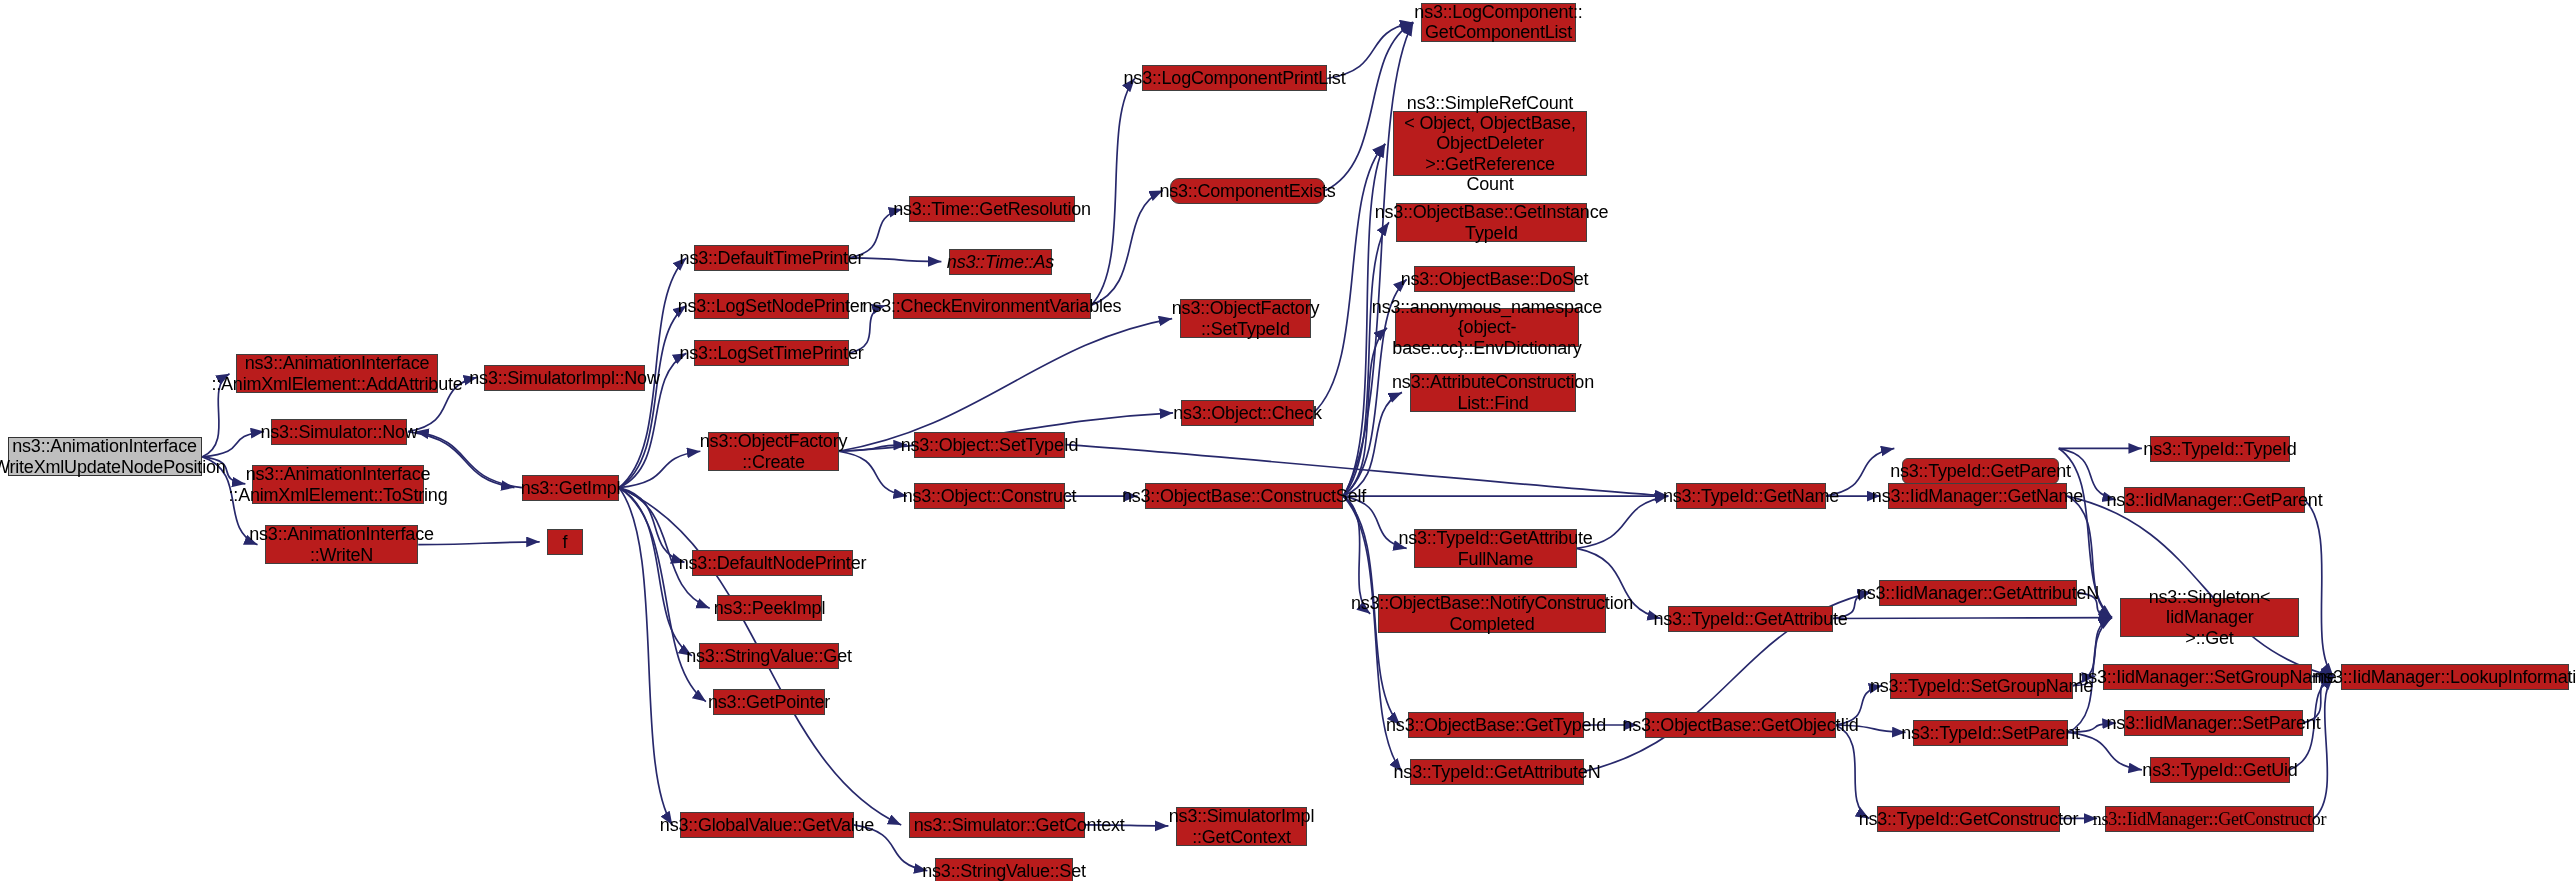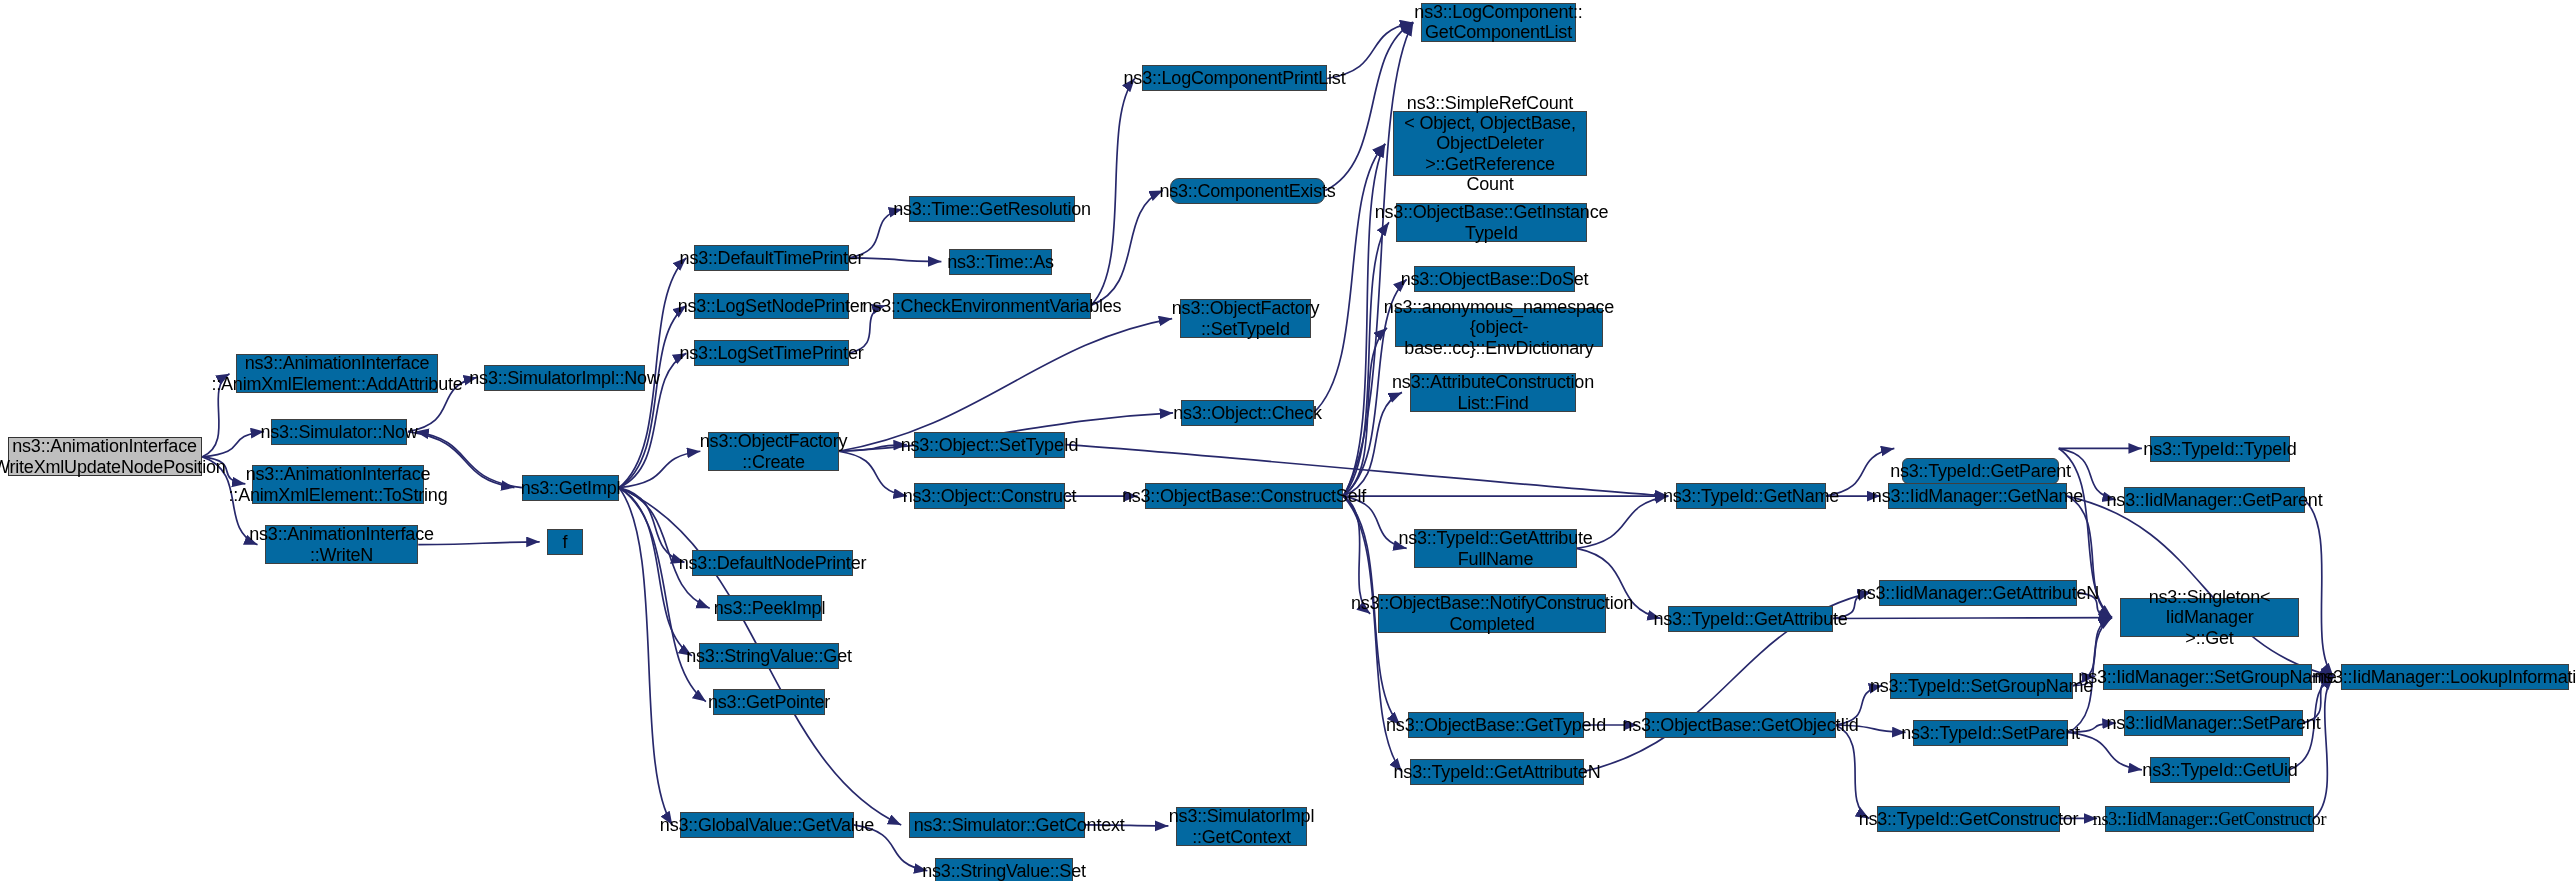--- a/index.html
+++ b/index.html
@@ -20,21 +20,21 @@
     position: absolute;
     left: 0;
     top: 0;
     width: 2576px;
     height: 881px;
     pointer-events: none;
   }
   .node {
     position: absolute;
     box-sizing: border-box;
-    background: #0369a1;
+    background: #b91c1c;
     border: 1.5px solid #404040;
     display: flex;
     align-items: center;
     justify-content: center;
     text-align: center;
     color: #000000;
     font-size: 18px;
     line-height: 1.12;
     letter-spacing: -0.2px;
     white-space: pre-line;
@@ -148,41 +148,41 @@
     <div class="node" style="left: 694px; top: 293px; width: 155px; height: 26px;">ns3::LogSetNodePrinter</div>
     <div class="node" style="left: 694px; top: 340px; width: 155px; height: 26px;">ns3::LogSetTimePrinter</div>
     <div class="node" style="left: 708px; top: 432px; width: 131px; height: 39px;">ns3::ObjectFactory
 ::Create</div>
     <div class="node" style="left: 692px; top: 550px; width: 161px; height: 26px;">ns3::DefaultNodePrinter</div>
     <div class="node" style="left: 717px; top: 595px; width: 105px; height: 26px;">ns3::PeekImpl</div>
     <div class="node" style="left: 699px; top: 643px; width: 140px; height: 26px;">ns3::StringValue::Get</div>
     <div class="node" style="left: 713px; top: 689px; width: 112px; height: 26px;">ns3::GetPointer</div>
     <div class="node" style="left: 680px; top: 812px; width: 174px; height: 26px;">ns3::GlobalValue::GetValue</div>
     <div class="node" style="left: 909px; top: 196px; width: 166px; height: 26px;">ns3::Time::GetResolution</div>
-    <div class="node" style="left: 949px; top: 249px; width: 103px; height: 26px;">ns3::Time::As</div>
+    <div class="node" style="left: 949px; top: 249px; width: 103px; height: 26px; font-style: italic;">ns3::Time::As</div>
     <div class="node" style="left: 893px; top: 293px; width: 198px; height: 26px;">ns3::CheckEnvironmentVariables</div>
     <div class="node" style="left: 914px; top: 432px; width: 151px; height: 26px;">ns3::Object::SetTypeId</div>
     <div class="node" style="left: 914px; top: 483px; width: 151px; height: 26px;">ns3::Object::Construct</div>
     <div class="node" style="left: 909px; top: 812px; width: 176px; height: 26px; padding-left: 48px;">ns3::Simulator::GetContext</div>
     <div class="node" style="left: 935px; top: 858px; width: 138px; height: 26px;">ns3::StringValue::Set</div>
     <div class="node" style="left: 1142px; top: 65px; width: 185px; height: 26px;">ns3::LogComponentPrintList</div>
     <div class="node" style="left: 1170px; top: 178px; width: 155px; height: 26px; border-radius: 9px;">ns3::ComponentExists</div>
     <div class="node" style="left: 1180px; top: 299px; width: 131px; height: 39px;">ns3::ObjectFactory
 ::SetTypeId</div>
     <div class="node" style="left: 1181px; top: 400px; width: 133px; height: 26px;">ns3::Object::Check</div>
     <div class="node" style="left: 1421px; top: 2.8px; width: 155px; height: 39px;">ns3::LogComponent::
 GetComponentList</div>
     <div class="node" style="left: 1393px; top: 111px; width: 194px; height: 65px;">ns3::SimpleRefCount
 &lt; Object, ObjectBase,
  ObjectDeleter &gt;::GetReference
 Count</div>
     <div class="node" style="left: 1396px; top: 203px; width: 191px; height: 39px;">ns3::ObjectBase::GetInstance
 TypeId</div>
     <div class="node" style="left: 1414px; top: 266px; width: 161px; height: 26px;">ns3::ObjectBase::DoSet</div>
-    <div class="node" style="left: 1395px; top: 308px; width: 208px; height: 39px;">ns3::anonymous_namespace
+    <div class="node" style="left: 1395px; top: 308px; width: 184px; height: 39px;">ns3::anonymous_namespace
 {object-base::cc}::EnvDictionary</div>
     <div class="node" style="left: 1410px; top: 373px; width: 166px; height: 39px;">ns3::AttributeConstruction
 List::Find</div>
     <div class="node" style="left: 1145px; top: 483px; width: 198px; height: 26px;">ns3::ObjectBase::ConstructSelf</div>
     <div class="node" style="left: 1414px; top: 529px; width: 163px; height: 39px;">ns3::TypeId::GetAttribute
 FullName</div>
     <div class="node" style="left: 1378px; top: 594px; width: 228px; height: 39px;">ns3::ObjectBase::NotifyConstruction
 Completed</div>
     <div class="node" style="left: 1408px; top: 712px; width: 176px; height: 26px;">ns3::ObjectBase::GetTypeId</div>
     <div class="node" style="left: 1410px; top: 759px; width: 174px; height: 26px;">ns3::TypeId::GetAttributeN</div>

